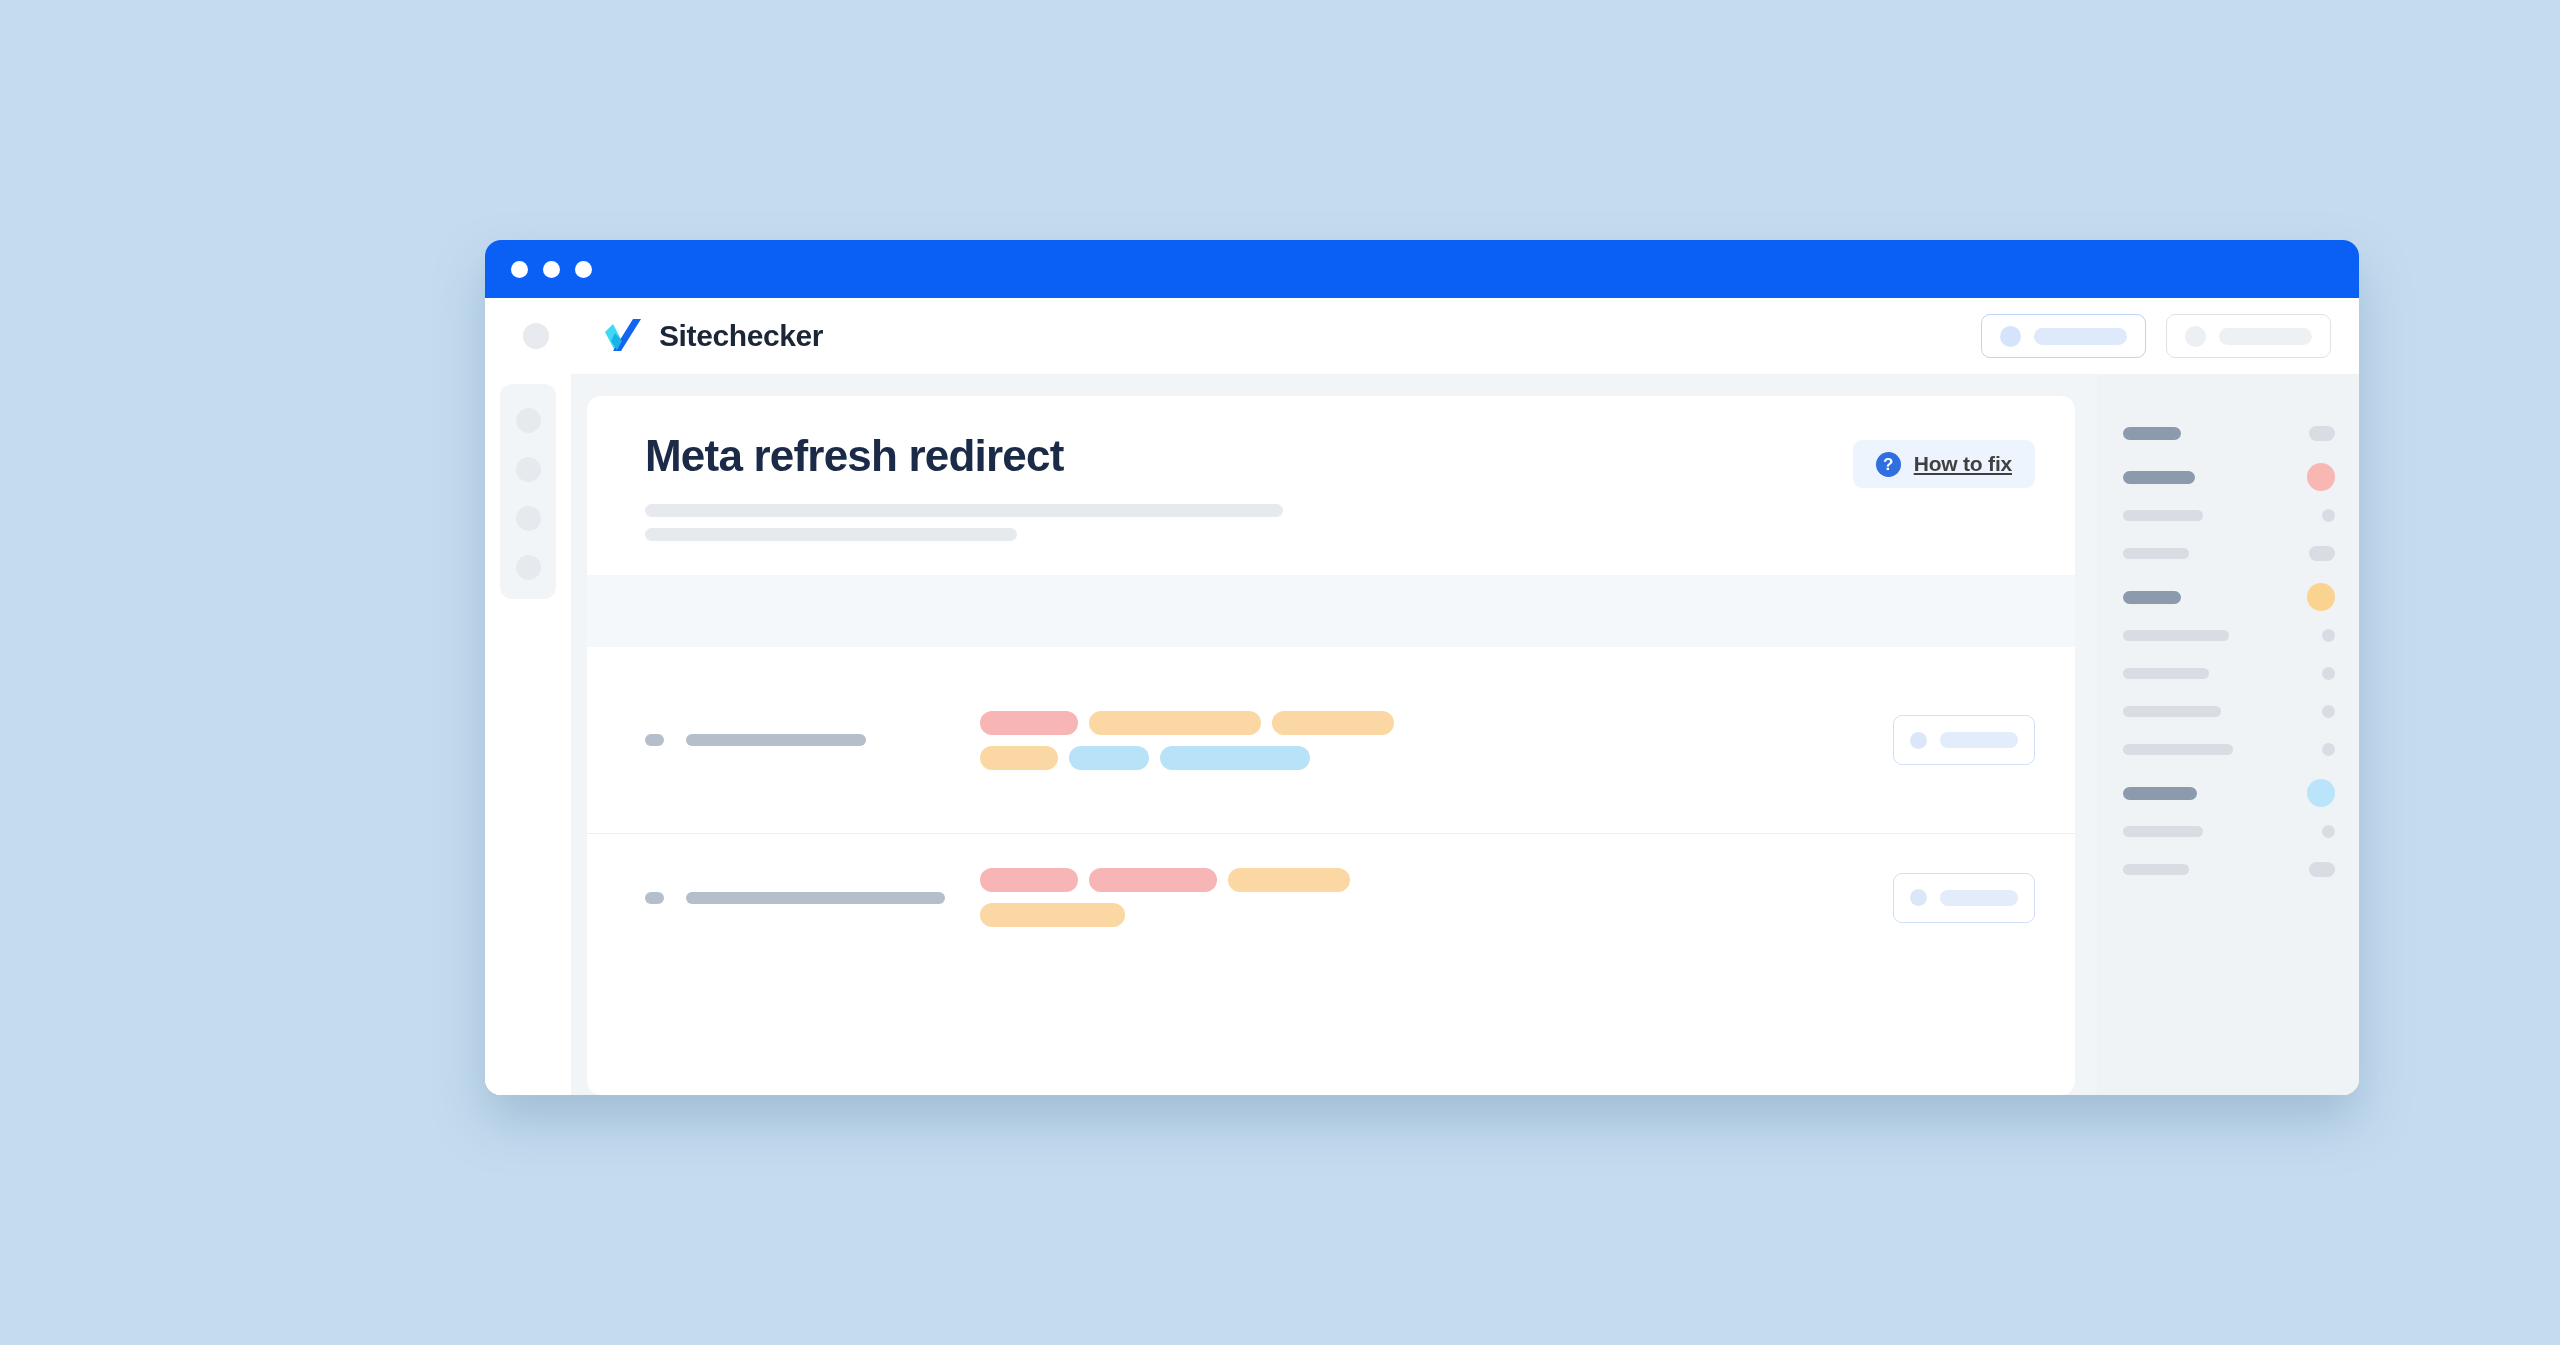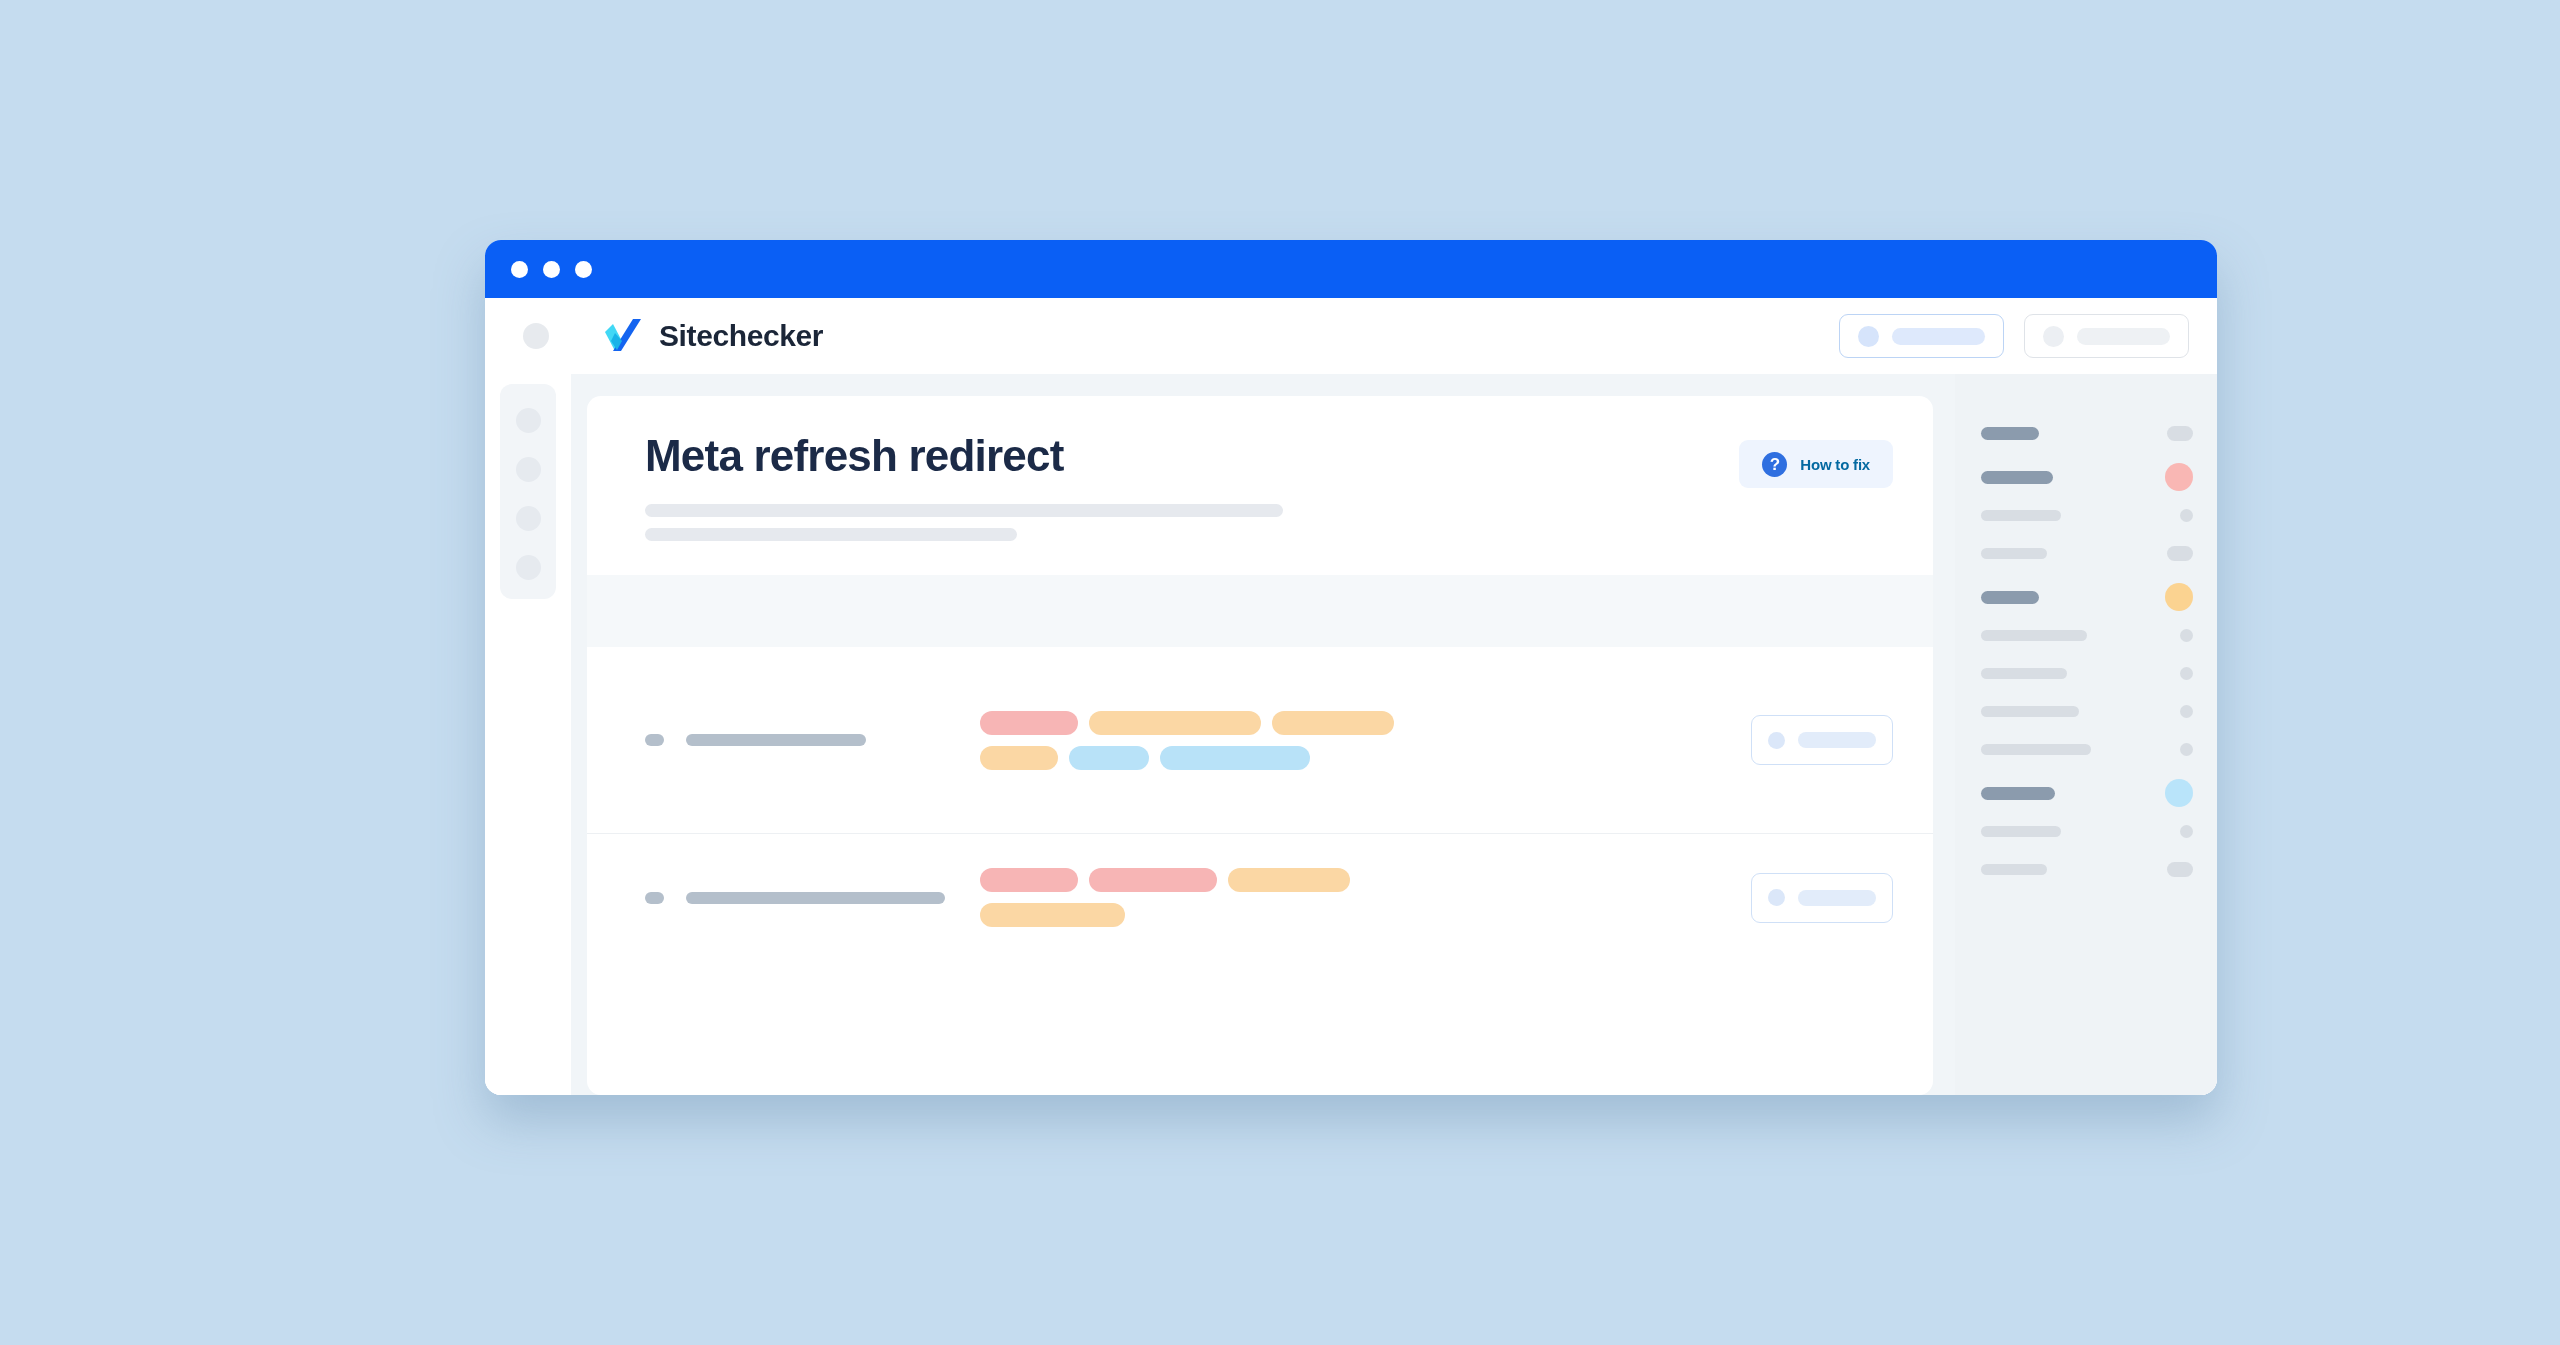--- a/index.html
+++ b/index.html
@@ -15,21 +15,21 @@
     background: #c5dcef;
     font-family: "Liberation Sans", sans-serif;
     position: relative;
   }
 
   
   .window {
     position: absolute;
     left: 485px;
     top: 240px;
-    width: 1732px;
+    width: 1874px;
     height: 855px;
     border-radius: 16px;
     background: #ffffff;
     box-shadow: 0 26px 50px rgba(90, 130, 165, 0.34);
     overflow: hidden;
     display: flex;
     flex-direction: column;
   }
 
   
@@ -221,25 +221,26 @@
     color: #ffffff;
     font-size: 17px;
     font-weight: 700;
     display: flex;
     align-items: center;
     justify-content: center;
     line-height: 1;
     flex: 0 0 25px;
   }
   .howto-label {
-    font-size: 15px;
+    font-size: 21px;
     font-weight: 700;
-    color: #0369a1;
+    color: #404040;
     letter-spacing: -0.2px;
     white-space: nowrap;
+    text-decoration: underline;
   }
 
   .table-head {
     height: 72px;
     flex: 0 0 72px;
     background: #f5f8fa;
   }
 
   .rows { flex: 1; }
   .row {

